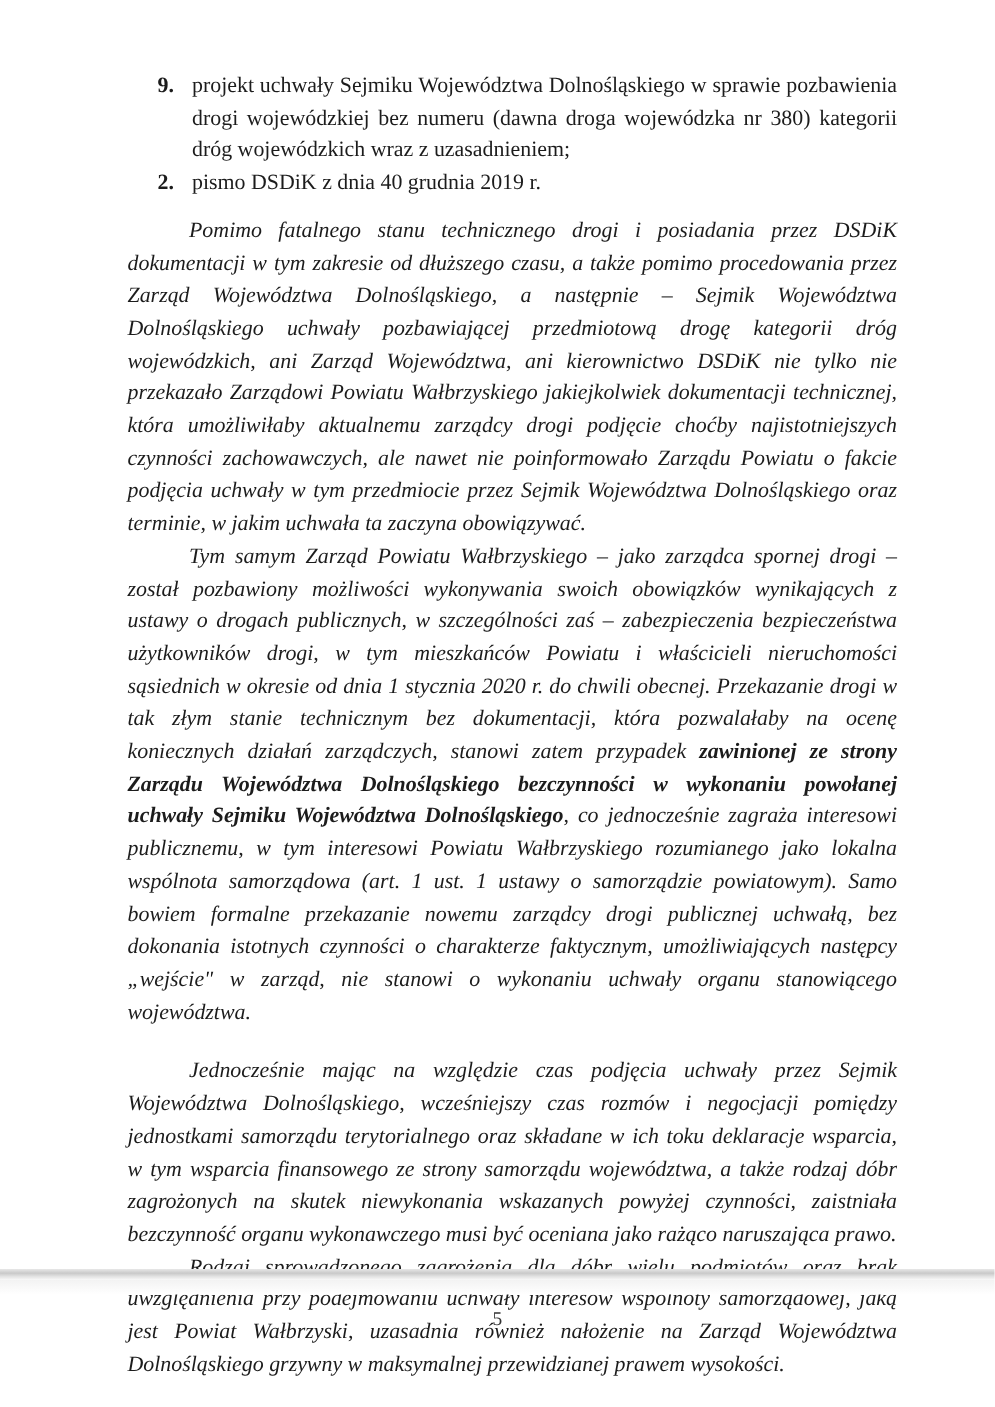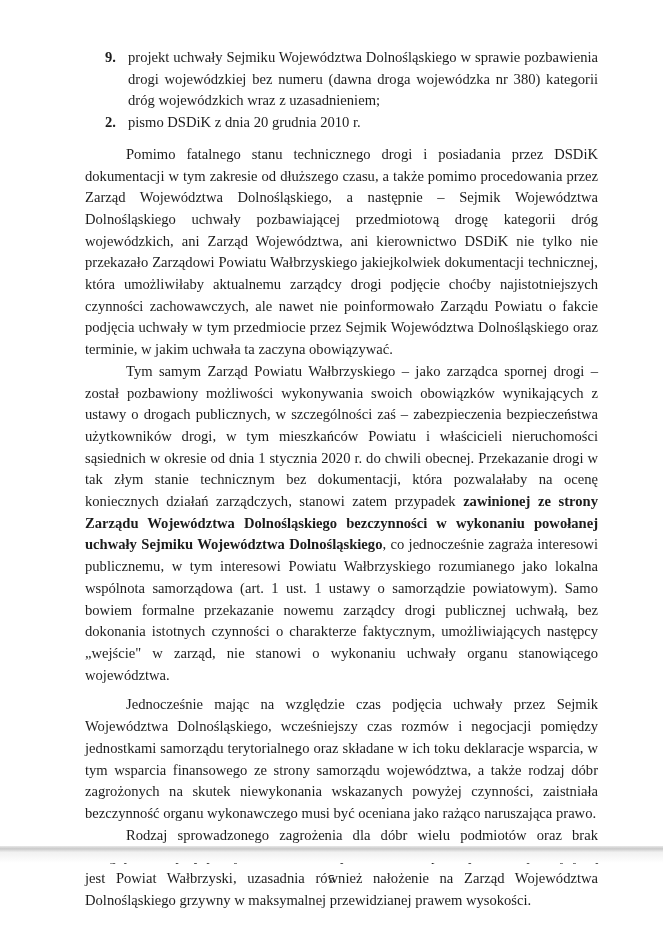--- a/index.html
+++ b/index.html
@@ -10,22 +10,22 @@
       font-family: "Liberation Serif", serif;
       color: #1c1c1c;
       font-size: 14.6px;
       line-height: 21.7px;
     }
     .content { position: absolute; left: 85px; top: 47px; width: 513px; }
     .list { margin: 0; padding: 0; }
     .list-item { position: relative; padding-left: 43px; text-align: justify; }
     .list-num { position: absolute; left: 20px; top: 0; font-weight: bold; }
     .list-num.wide { left: 20px; }
-    p.para { margin: 0; text-indent: 41px; text-align: justify; }
-    p.gap { margin-top: 8px; }
+    p.para { margin: 0; text-indent: 41px; text-align: justify; font-style: italic; }
+    p.gap { margin-top: 18px; }
     .bold { font-weight: bold; }
     .fold {
       position: absolute; left: 0; top: 846px; width: 663px; height: 7px;
       background: linear-gradient(#e8e8e8, #c9c9c9 40%, #e2e2e2 70%, #f6f6f6);
     }
     .fold-shadow {
       position: absolute; left: 0; top: 853px; width: 663px; height: 10px;
       background: linear-gradient(#f2f2f2, #ffffff);
     }
     .page-number {
@@ -38,21 +38,21 @@
 
 <div class="page">
   <div class="content">
     <div class="list">
       <div class="list-item">
         <span class="list-num">9.</span>
         <span>projekt uchwały Sejmiku Województwa Dolnośląskiego w sprawie pozbawienia drogi wojewódzkiej bez numeru (dawna droga wojewódzka nr 380) kategorii dróg wojewódzkich wraz z uzasadnieniem;</span>
       </div>
       <div class="list-item">
         <span class="list-num wide">2.</span>
-        <span>pismo DSDiK z dnia 20 grudnia 2010 r.</span>
+        <span>pismo DSDiK z dnia 40 grudnia 2019 r.</span>
       </div>
     </div>
 
     <p class="para" style="margin-top: 10px;">Pomimo fatalnego stanu technicznego drogi i posiadania przez DSDiK dokumentacji w tym zakresie od dłuższego czasu, a także pomimo procedowania przez Zarząd Województwa Dolnośląskiego, a następnie – Sejmik Województwa Dolnośląskiego uchwały pozbawiającej przedmiotową drogę kategorii dróg wojewódzkich, ani Zarząd Województwa, ani kierownictwo DSDiK nie tylko nie przekazało Zarządowi Powiatu Wałbrzyskiego jakiejkolwiek dokumentacji technicznej, która umożliwiłaby aktualnemu zarządcy drogi podjęcie choćby najistotniejszych czynności zachowawczych, ale nawet nie poinformowało Zarządu Powiatu o fakcie podjęcia uchwały w tym przedmiocie przez Sejmik Województwa Dolnośląskiego oraz terminie, w jakim uchwała ta zaczyna obowiązywać.</p>
 
     <p class="para"><span>Tym samym Zarząd Powiatu Wałbrzyskiego – jako zarządca spornej drogi – został pozbawiony możliwości wykonywania swoich obowiązków wynikających z ustawy o drogach publicznych, w szczególności zaś – zabezpieczenia bezpieczeństwa użytkowników drogi, w tym mieszkańców Powiatu i właścicieli nieruchomości sąsiednich w okresie od dnia 1 stycznia 2020 r. do chwili obecnej. Przekazanie drogi w tak złym stanie technicznym bez dokumentacji, która pozwalałaby na ocenę koniecznych działań zarządczych, stanowi zatem przypadek </span><span class="bold">zawinionej ze strony Zarządu Województwa Dolnośląskiego bezczynności w wykonaniu powołanej uchwały Sejmiku Województwa Dolnośląskiego</span><span>, co jednocześnie zagraża interesowi publicznemu, w tym interesowi Powiatu Wałbrzyskiego rozumianego jako lokalna wspólnota samorządowa (art. 1 ust. 1 ustawy o samorządzie powiatowym). Samo bowiem formalne przekazanie nowemu zarządcy drogi publicznej uchwałą, bez dokonania istotnych czynności o charakterze faktycznym, umożliwiających następcy „wejście" w zarząd, nie stanowi o wykonaniu uchwały organu stanowiącego województwa.</span></p>
 
     <p class="para gap">Jednocześnie mając na względzie czas podjęcia uchwały przez Sejmik Województwa Dolnośląskiego, wcześniejszy czas rozmów i negocjacji pomiędzy jednostkami samorządu terytorialnego oraz składane w ich toku deklaracje wsparcia, w tym wsparcia finansowego ze strony samorządu województwa, a także rodzaj dóbr zagrożonych na skutek niewykonania wskazanych powyżej czynności, zaistniała bezczynność organu wykonawczego musi być oceniana jako rażąco naruszająca prawo.</p>
 
     <p class="para">Rodzaj sprowadzonego zagrożenia dla dóbr wielu podmiotów oraz brak uwzględnienia przy podejmowaniu uchwały interesów wspólnoty samorządowej, jaką jest Powiat Wałbrzyski, uzasadnia również nałożenie na Zarząd Województwa Dolnośląskiego grzywny w maksymalnej przewidzianej prawem wysokości.</p>

